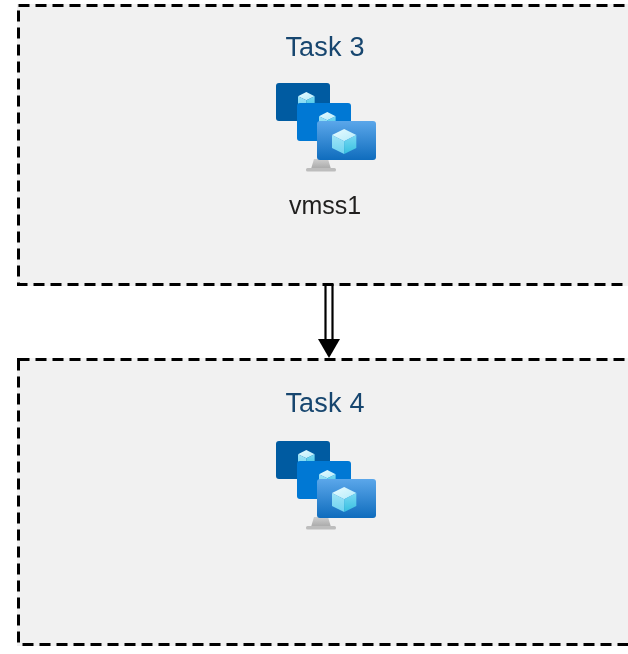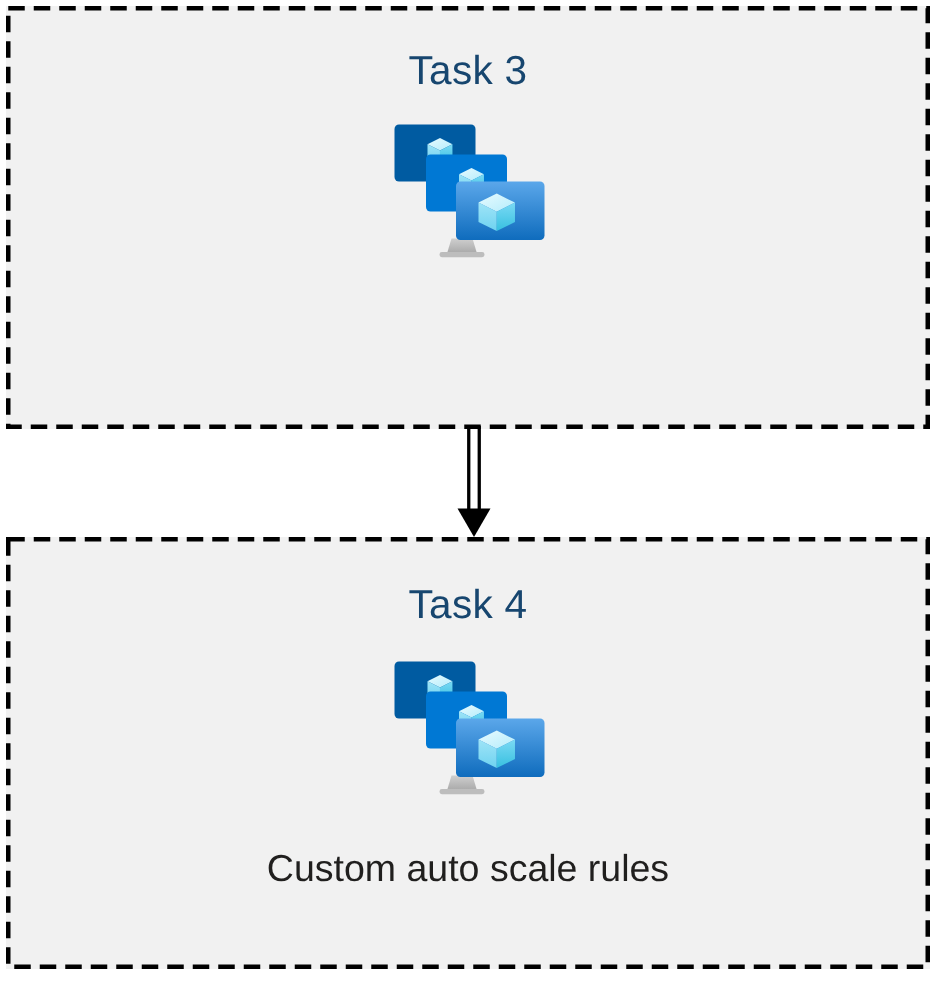--- a/index.html
+++ b/index.html
@@ -10,21 +10,21 @@
   body {
     width: 628px;
     height: 654px;
     position: relative;
     font-family: "Liberation Sans", sans-serif;
     overflow: hidden;
   }
 
   .diagram {
     position: absolute;
-    left: 0; top: 0;
+    left: 13px; top: 0;
     width: 528px;
     height: 654px;
   }
 
   
   .task-box {
     position: absolute;
     background: #f1f1f1;
     box-sizing: border-box;
     
@@ -159,20 +159,21 @@
           <rect x="47" y="44" width="59" height="39" rx="3" fill="url(#frontMon3)"></rect>
           <g transform="translate(62,52) scale(0.76)">
             <polygon points="16,0 32,8 16,16 0,8" fill="url(#cubeTop3)"></polygon>
             <polygon points="0,8 16,16 16,33 0,25" fill="url(#cubeL3)"></polygon>
             <polygon points="32,8 16,16 16,33 32,25" fill="url(#cubeR3)"></polygon>
           </g>
         </svg>
       </div>
 
       <div class="caption-block">
+        <div>vmss1</div>
       </div>
     </div>
   </div>
 
   <svg id="connector" viewBox="0 0 40 80">
     <line x1="16.5" y1="2" x2="16.5" y2="58" stroke="#000000" stroke-width="2.2"></line>
     <line x1="23.5" y1="2" x2="23.5" y2="58" stroke="#000000" stroke-width="2.2"></line>
     <polygon points="9,57 31,57 20,76" fill="#000000"></polygon>
   </svg>
 
@@ -227,19 +228,16 @@
           <rect x="36" y="91" width="30" height="3.5" rx="1.6" fill="#bdbdbd"></rect>
           <rect x="47" y="44" width="59" height="39" rx="3" fill="url(#frontMon4)"></rect>
           <g transform="translate(62,52) scale(0.76)">
             <polygon points="16,0 32,8 16,16 0,8" fill="url(#cubeTop4)"></polygon>
             <polygon points="0,8 16,16 16,33 0,25" fill="url(#cubeL4)"></polygon>
             <polygon points="32,8 16,16 16,33 32,25" fill="url(#cubeR4)"></polygon>
           </g>
         </svg>
       </div>
 
-      <div class="caption-block">
-        <div>Custom auto scale rules</div>
-      </div>
     </div>
   </div>
 
 </div>
 
 </body></html>

